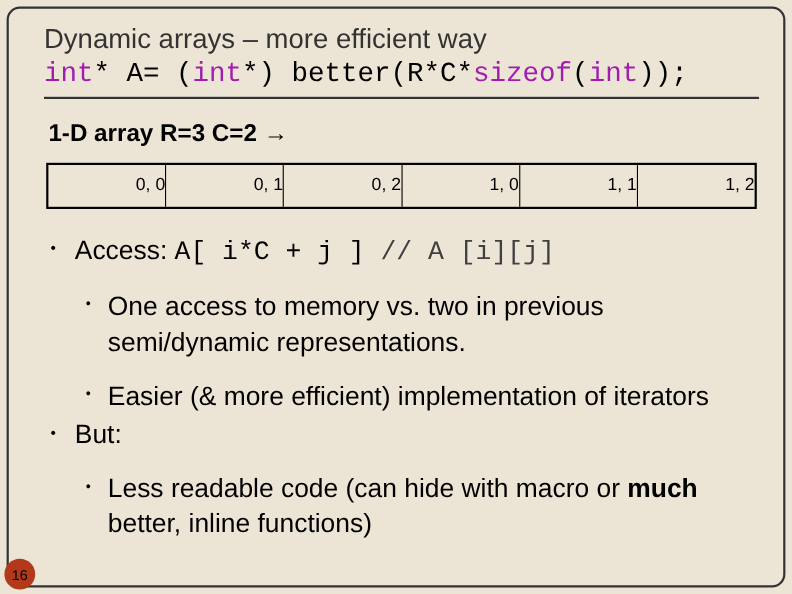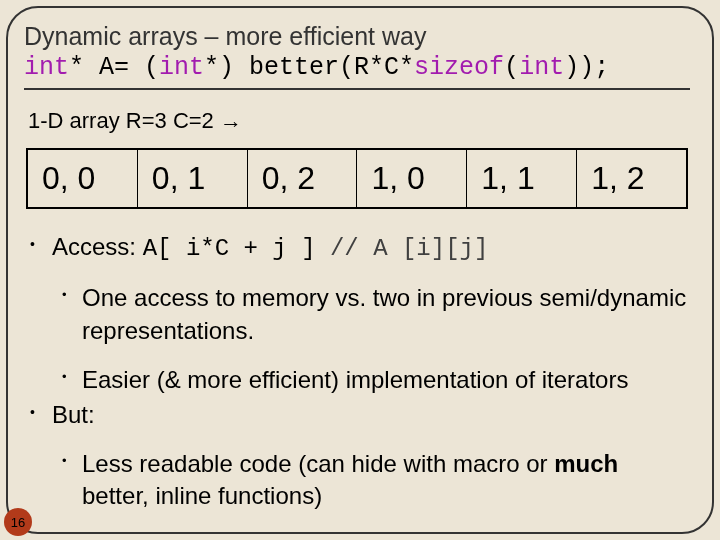--- a/index.html
+++ b/index.html
@@ -11,58 +11,59 @@
     position: relative;
     overflow: hidden;
   }
   .frame {
     position: absolute;
     top: 6px;
     left: 6px;
     right: 6px;
     bottom: 6px;
     border: 2px solid #333;
-    border-radius: 32px;
-    padding: 14px 22px 10px 16px;
+    border-radius: 12px;
+    padding: 14px 22px 10px 32px;
   }
   .title {
     font-size: 25px;
     color: #333;
     margin-bottom: 2px;
     font-weight: normal;
   }
   .code-line {
     font-family: "Courier New", Courier, monospace;
     font-size: 25px;
     color: #000;
     white-space: nowrap;
     border-bottom: 2px solid #333;
     padding-bottom: 6px;
     margin-bottom: 18px;
   }
   .code-line .kw-blue { color: #a21caf; }
   .subtitle {
     font-size: 22px;
-    font-weight: normal;
+    font-weight: bold;
     color: #000;
     margin-left: 4px;
     margin-bottom: 14px;
   }
   .array-row {
     display: flex;
     border: 2px solid #000;
     margin-bottom: 22px;
     margin-left: 2px;
     margin-right: 2px;
   }
   .array-cell {
     flex: 1;
-    font-size: 32px;
+    font-size: 16px;
     padding: 10px 0 10px 14px;
     border-right: 1px solid #000;
+    text-align: right;
   }
   .array-cell:last-child { border-right: none; }
   .content {
     font-size: 24px;
     line-height: 1.35;
     color: #000;
   }
   ul.lvl1 { list-style: none; padding-left: 0; }
   ul.lvl1 > li { position: relative; padding-left: 28px; margin-bottom: 2px; }
   ul.lvl1 > li::before {

